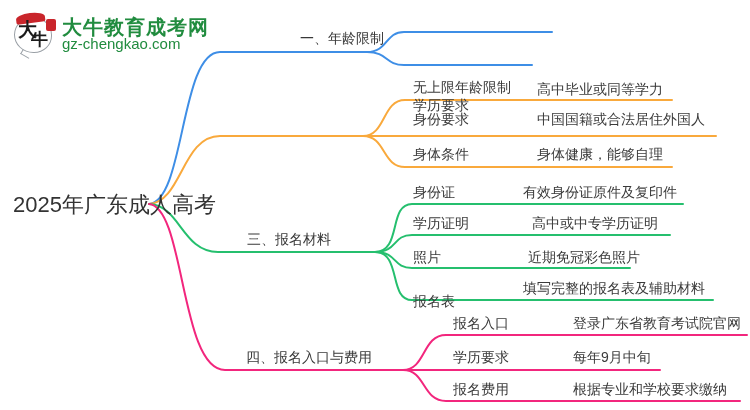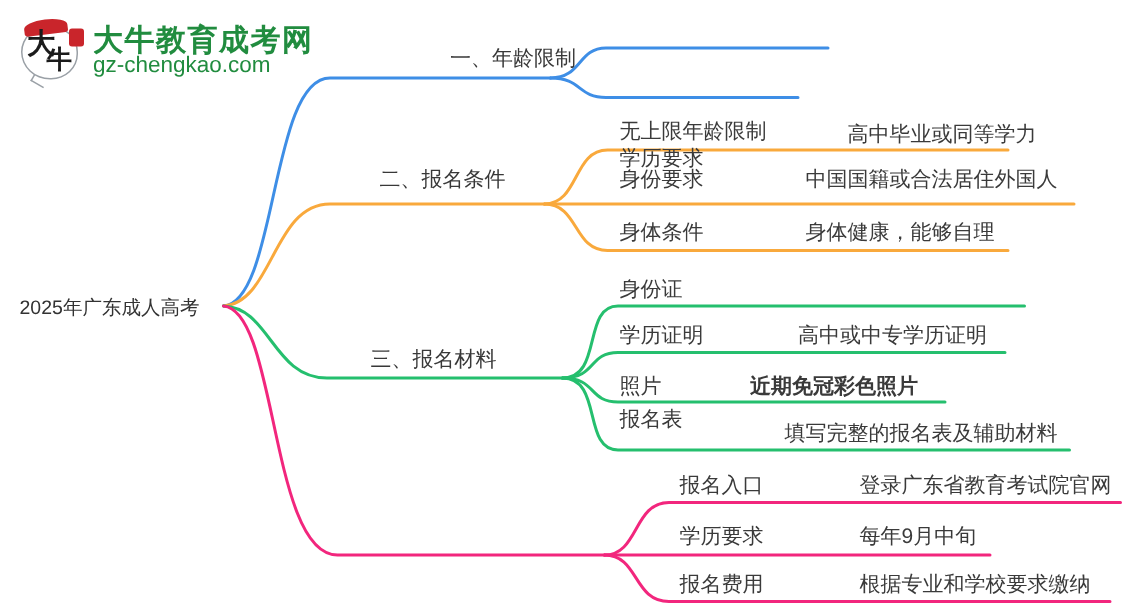--- a/index.html
+++ b/index.html
@@ -2,21 +2,21 @@
 <html><head>
 <meta charset="utf-8">
 <style>
   html,body{margin:0;padding:0;background:#fff;}
   .stage{
     position:relative;width:750px;height:410px;background:#ffffff;overflow:hidden;
     font-family:"Liberation Sans","DejaVu Sans",sans-serif;color:#3a3a3a;
   }
   .lines{position:absolute;left:0;top:0;}
   .txt{position:absolute;white-space:nowrap;font-size:14px;line-height:19px;color:#3a3a3a;}
-  .root-label{font-size:13px;line-height:21px;color:#333;}
+  .root-label{font-size:22px;line-height:21px;color:#333;}
   .branch-label{font-size:14px;color:#383838;}
   
   .logo{position:absolute;left:13px;top:13px;display:flex;align-items:flex-start;gap:7px;cursor:pointer;}
   .bubble{position:relative;width:42px;height:46px;}
   .bubble-body{position:absolute;left:1px;top:4px;width:36px;height:34px;background:#fff;
     border:1.6px solid #9aa0a6;border-radius:50% 50% 48% 52%;}
   .bubble-tail{position:absolute;left:9px;top:34px;width:9px;height:9px;background:#fff;
     border-left:1.6px solid #9aa0a6;border-bottom:1.6px solid #9aa0a6;transform:rotate(30deg);}
   .bubble-arc{position:absolute;left:3px;top:0px;width:29px;height:10px;background:#c9252b;
     border-radius:100% 100% 20% 20% / 100% 100% 30% 30%;transform:rotate(-7deg);}
@@ -74,37 +74,38 @@
       <div class="logo-title">大牛教育成考网</div>
       <div class="logo-domain">gz-chengkao.com</div>
     </div>
   </div>
 
   <span class="txt root-label" style="left:13px;top:194px;">2025年广东成人高考</span>
 
   <span class="txt branch-label" style="left:253px;top:29px;margin-left:47px;">一、年龄限制</span>
   <span class="txt" style="left:413px;top:44px;margin-top:34px;">无上限年龄限制</span>
 
-  <span class="txt branch-label" style="left:253px;top:110px;">二、报名条件</span>
   <span class="txt" style="left:413px;top:96px;">学历要求</span>
-  <span class="txt" style="left:565px;top:80px;">高中毕业或同等学力</span>
+  <span class="txt" style="left:537px;top:80px;">高中毕业或同等学力</span>
   <span class="txt" style="left:413px;top:110px;">身份要求</span>
   <span class="txt" style="left:537px;top:110px;">中国国籍或合法居住外国人</span>
   <span class="txt" style="left:413px;top:145px;">身体条件</span>
   <span class="txt" style="left:537px;top:145px;">身体健康，能够自理</span>
 
   <span class="txt branch-label" style="left:247px;top:230px;">三、报名材料</span>
   <span class="txt" style="left:413px;top:183px;">身份证</span>
+  <span class="txt" style="left:523px;top:183px;">有效身份证原件及复印件</span>
   <span class="txt" style="left:413px;top:214px;">学历证明</span>
   <span class="txt" style="left:532px;top:214px;">高中或中专学历证明</span>
   <span class="txt" style="left:413px;top:248px;">照片</span>
-  <span class="txt" style="left:500px;top:248px;font-weight:bold;">近期免冠彩色照片</span>
-  <span class="txt" style="left:413px;top:270px;">报名表</span>
+  <span class="txt" style="left:528px;top:248px;">近期免冠彩色照片</span>
+  <span class="txt" style="left:413px;top:292px;">报名表</span>
   <span class="txt" style="left:523px;top:279px;">填写完整的报名表及辅助材料</span>
 
+  <span class="txt branch-label" style="left:246px;top:348px;">四、报名入口与费用</span>
   <span class="txt" style="left:453px;top:314px;">报名入口</span>
   <span class="txt" style="left:573px;top:314px;">登录广东省教育考试院官网</span>
   <span class="txt" style="left:453px;top:348px;">学历要求</span>
   <span class="txt" style="left:573px;top:348px;">每年9月中旬</span>
   <span class="txt" style="left:453px;top:380px;">报名费用</span>
   <span class="txt" style="left:573px;top:380px;">根据专业和学校要求缴纳</span>
 
 </div>
 
 </body></html>

